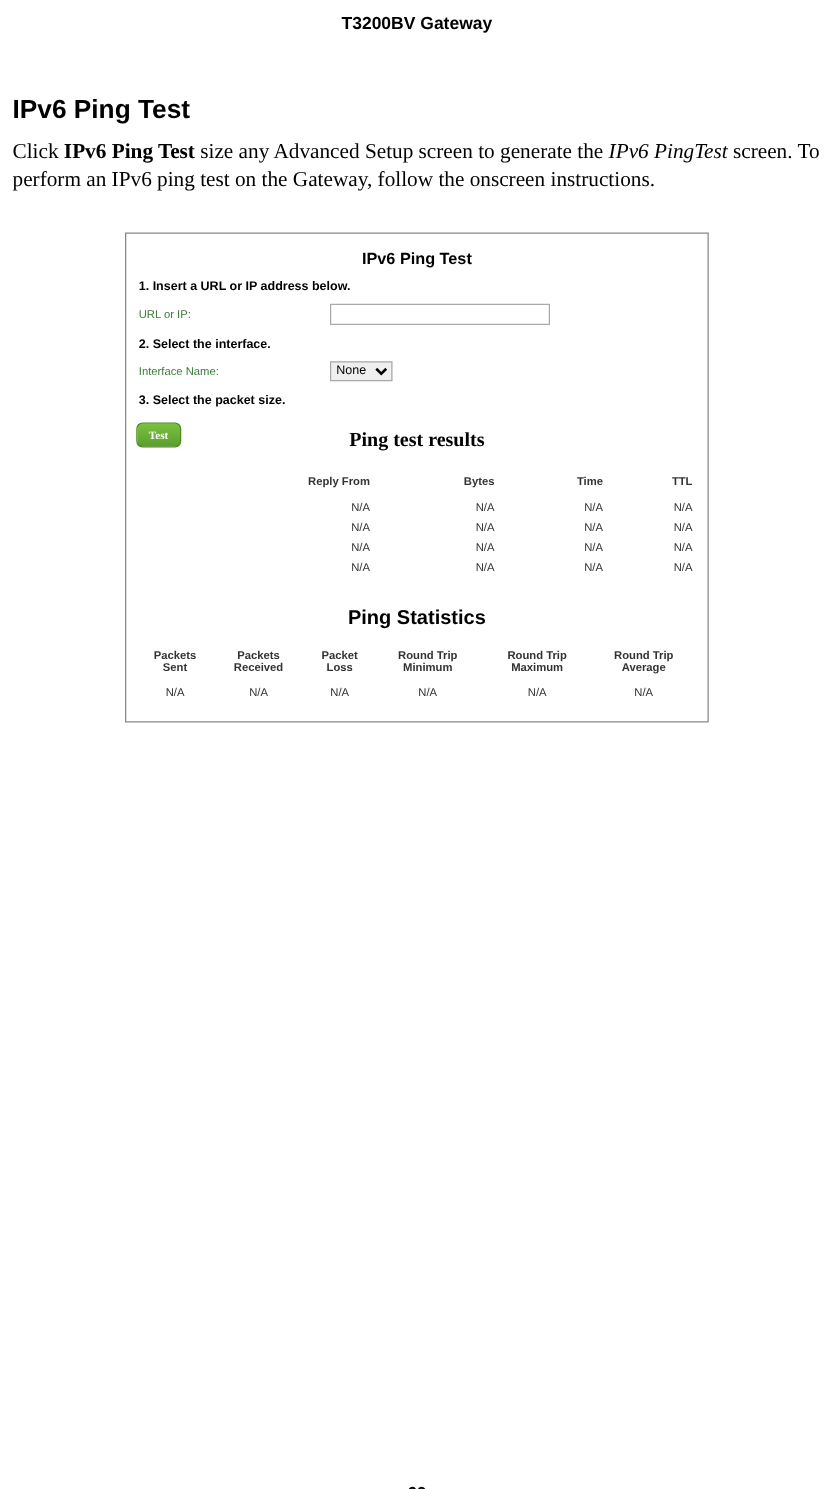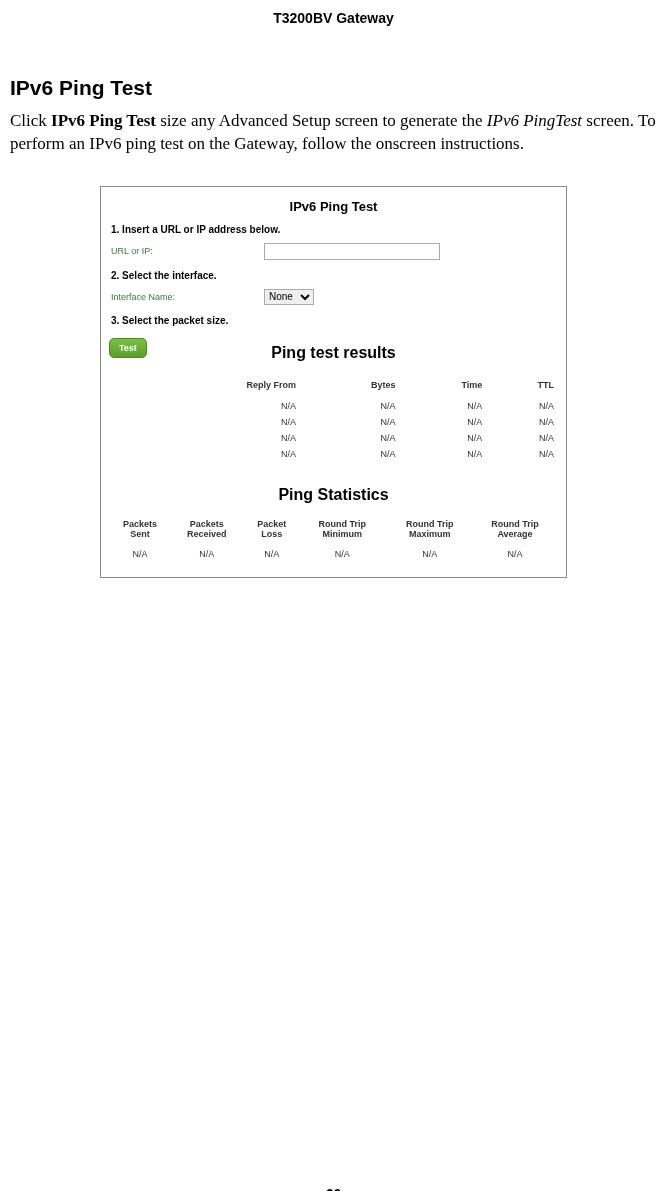--- a/index.html
+++ b/index.html
@@ -184,21 +184,21 @@
     <div class="ss-step">2. Select the interface.</div>
     <div class="ss-row">
       <div class="ss-label">Interface Name:</div>
       <select class="ss-select">
         <option>None</option>
       </select>
     </div>
 
     <div class="ss-step">3. Select the packet size.</div>
 
-    <div style="position:relative;">
+    <div style="position:relative;font-family:Liberation Serif, serif;">
       <span class="test-btn">Test</span>
       <div class="ss-subtitle" style="margin-top:-14px;">Ping test results</div>
     </div>
 
     <table class="results-table">
       <thead>
         <tr>
           <th>Reply From</th>
           <th>Bytes</th>
           <th>Time</th>

